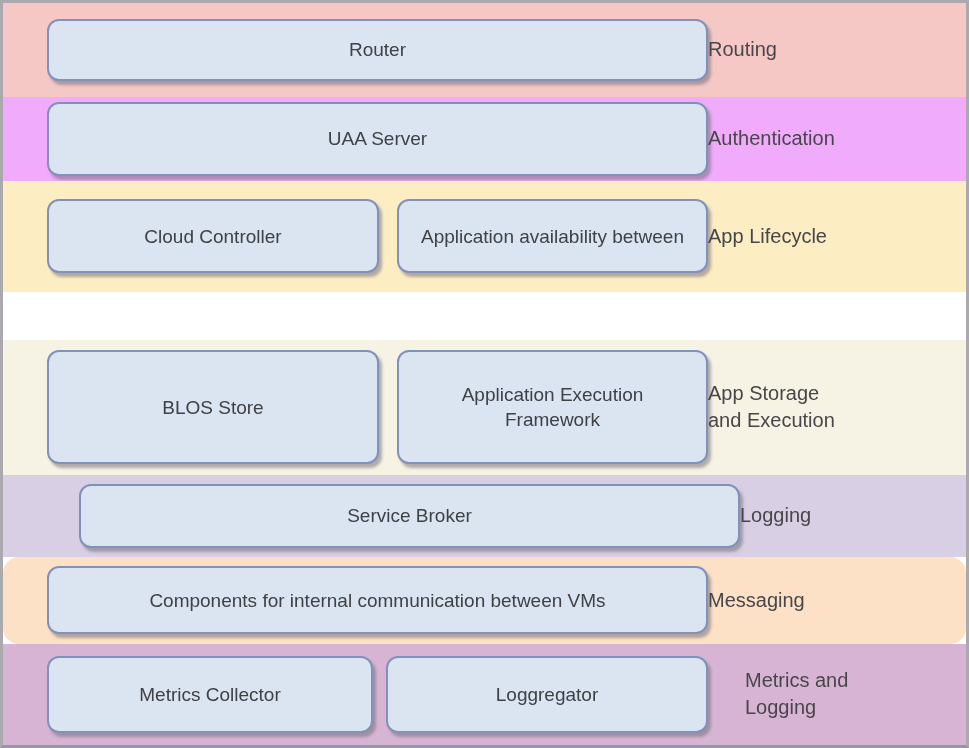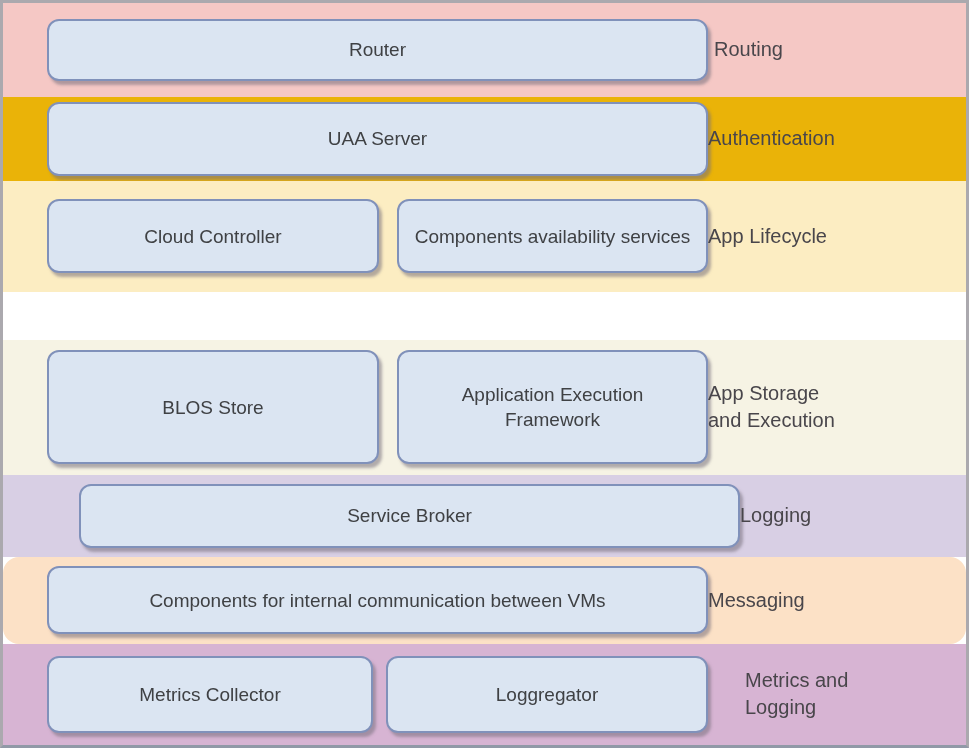--- a/index.html
+++ b/index.html
@@ -9,21 +9,21 @@
     overflow: hidden;
     background: #fff;
   }
   .frame {
     width: 969px; height: 748px;
     border: 3px solid var(--frame-border, #aba9ae);
     border-bottom-color: var(--frame-border-bottom, #9199a7);
     display: flex; flex-direction: column;
   }
   .band { display: flex; align-items: center; width: 100%; }
-  .band-1 { height: 100px; gap: 6px; }
+  .band-1 { height: 100px; }
   .band-2 { height: 90px;  }
   .band-3 { height: 119px; }
   .band-4 { height: 144px; margin-top: 48px; }
   .band-5 { height: 88px; padding-left: 32px;  }
   .band-6 { height: 93px; border-radius: 16px;  }
   .band-7 { height: 108px; }
 
   .buttons {
     width: 661px; margin-left: 44px;
     display: flex; justify-content: space-between; align-items: center;
@@ -68,31 +68,31 @@
 
 <div class="frame">
 
   <div class="band band-1" style="background-color: rgb(245, 200, 197);">
     <div class="buttons">
       <div class="btn w-full h-r1">Router</div>
     </div>
     <div class="band-label">Routing</div>
   </div>
 
-  <div class="band band-2" style="background-color: #eab308;">
+  <div class="band band-2" style="background-color: #f0abfc;">
     <div class="buttons">
       <div class="btn w-full h-r2">UAA Server</div>
     </div>
     <div class="band-label">Authentication</div>
   </div>
 
   <div class="band band-3" style="background-color: rgb(252, 237, 194);">
     <div class="buttons">
       <div class="btn w-l34 h-r3">Cloud Controller</div>
-      <div class="btn w-r34 h-r3">Components availability services</div>
+      <div class="btn w-r34 h-r3">Application availability between</div>
     </div>
     <div class="band-label">App Lifecycle</div>
   </div>
 
   <div class="band band-4" style="background-color: rgb(246, 243, 228);">
     <div class="buttons">
       <div class="btn w-l34 h-r4">BLOS Store</div>
       <div class="btn w-r34 h-r4">Application Execution
 Framework</div>
     </div>

